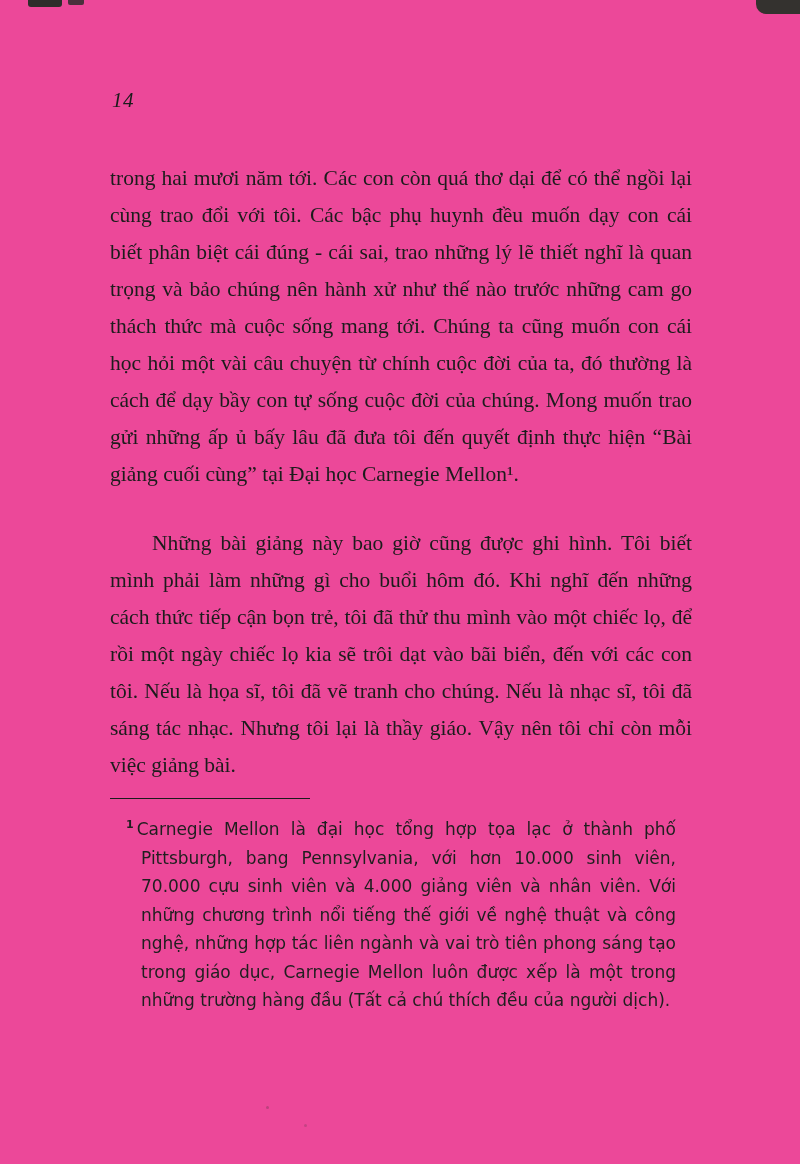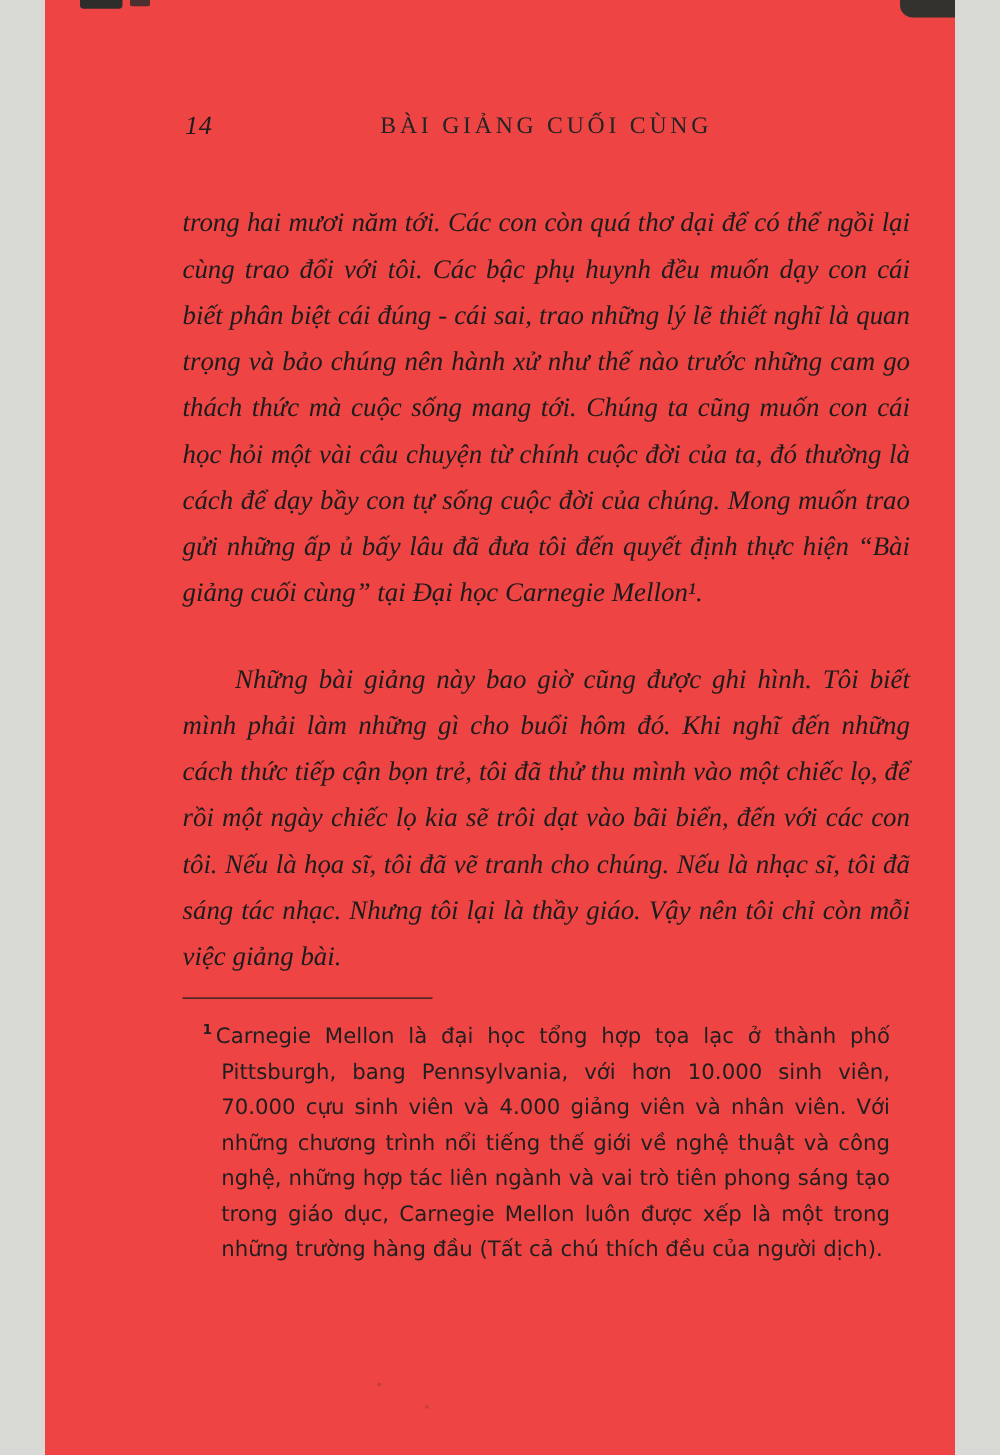--- a/index.html
+++ b/index.html
@@ -3,24 +3,24 @@
 <meta charset="utf-8">
 <style>
   html, body {
     margin: 0;
     padding: 0;
     background: #d9d9d6;
     font-family: "Liberation Serif", serif;
   }
   .scan-page {
     position: relative;
-    width: 728px;
+    width: 800px;
     height: 1164px;
     margin: 0 auto;
-    background: #ef4444;
+    background: #ec4899;
     color: #1c1c1c;
     overflow: hidden;
     box-sizing: border-box;
   }
   
   .artifact { position: absolute; background: #2e2d2b; }
   .artifact.tl1 { left: 28px; top: 0; width: 34px; height: 7px; border-radius: 0 0 3px 3px; }
   .artifact.tl2 { left: 68px; top: 0; width: 16px; height: 5px; border-radius: 0 0 2px 2px; opacity: .85; }
   .artifact.tr  { right: 0; top: 0; width: 44px; height: 14px; background: #34322f; border-radius: 0 0 0 10px; }
   .artifact.spk1 { left: 266px; top: 1106px; width: 3px; height: 3px; border-radius: 50%; opacity: .25; }
@@ -51,21 +51,20 @@
     letter-spacing: 3px;
     padding-top: 4px;
     color: #242424;
   }
   .body-text p {
     margin: 0 0 13px 0;
     font-size: 21.5px;
     line-height: 37px;
     text-align: justify;
     color: #1c1c1c;
-    font-style: italic;
   }
   .body-text p.indented { text-indent: 42px; margin-top: 32px; }
   .footnote-rule {
     width: 200px;
     height: 0;
     border-top: 1.6px solid #1c1c1c;
     margin: 14px 0 12px 0;
   }
   .footnote {
     font-family: "DejaVu Sans", "Liberation Sans", sans-serif;
@@ -92,21 +91,20 @@
   <div class="artifact tl1"></div>
   <div class="artifact tl2"></div>
   <div class="artifact tr"></div>
   <div class="artifact spk1"></div>
   <div class="artifact spk2"></div>
 
   <div class="content">
 
     <div class="running-head">
       <span class="page-number">14</span>
-      <div class="head-title">BÀI GIẢNG CUỐI CÙNG</div>
     </div>
 
     <div class="body-text">
       <p>trong hai mươi năm tới. Các con còn quá thơ dại để có thể ngồi lại cùng trao đổi với tôi. Các bậc phụ huynh đều muốn dạy con cái biết phân biệt cái đúng - cái sai, trao những lý lẽ thiết nghĩ là quan trọng và bảo chúng nên hành xử như thế nào trước những cam go thách thức mà cuộc sống mang tới. Chúng ta cũng muốn con cái học hỏi một vài câu chuyện từ chính cuộc đời của ta, đó thường là cách để dạy bầy con tự sống cuộc đời của chúng. Mong muốn trao gửi những ấp ủ bấy lâu đã đưa tôi đến quyết định thực hiện “Bài giảng cuối cùng” tại Đại học Carnegie Mellon¹.</p>
       <p class="indented">Những bài giảng này bao giờ cũng được ghi hình. Tôi biết mình phải làm những gì cho buổi hôm đó. Khi nghĩ đến những cách thức tiếp cận bọn trẻ, tôi đã thử thu mình vào một chiếc lọ, để rồi một ngày chiếc lọ kia sẽ trôi dạt vào bãi biển, đến với các con tôi. Nếu là họa sĩ, tôi đã vẽ tranh cho chúng. Nếu là nhạc sĩ, tôi đã sáng tác nhạc. Nhưng tôi lại là thầy giáo. Vậy nên tôi chỉ còn mỗi việc giảng bài.</p>
     </div>
 
     <div class="footnote-rule"></div>
 
     <p class="footnote"><sup>1</sup><span>Carnegie Mellon là đại học tổng hợp tọa lạc ở thành phố Pittsburgh, bang Pennsylvania, với hơn 10.000 sinh viên, 70.000 cựu sinh viên và 4.000 giảng viên và nhân viên. Với những chương trình nổi tiếng thế giới về nghệ thuật và công nghệ, những hợp tác liên ngành và vai trò tiên phong sáng tạo trong giáo dục, Carnegie Mellon luôn được xếp là một trong những trường hàng đầu (Tất cả chú thích đều của người dịch).</span></p>

